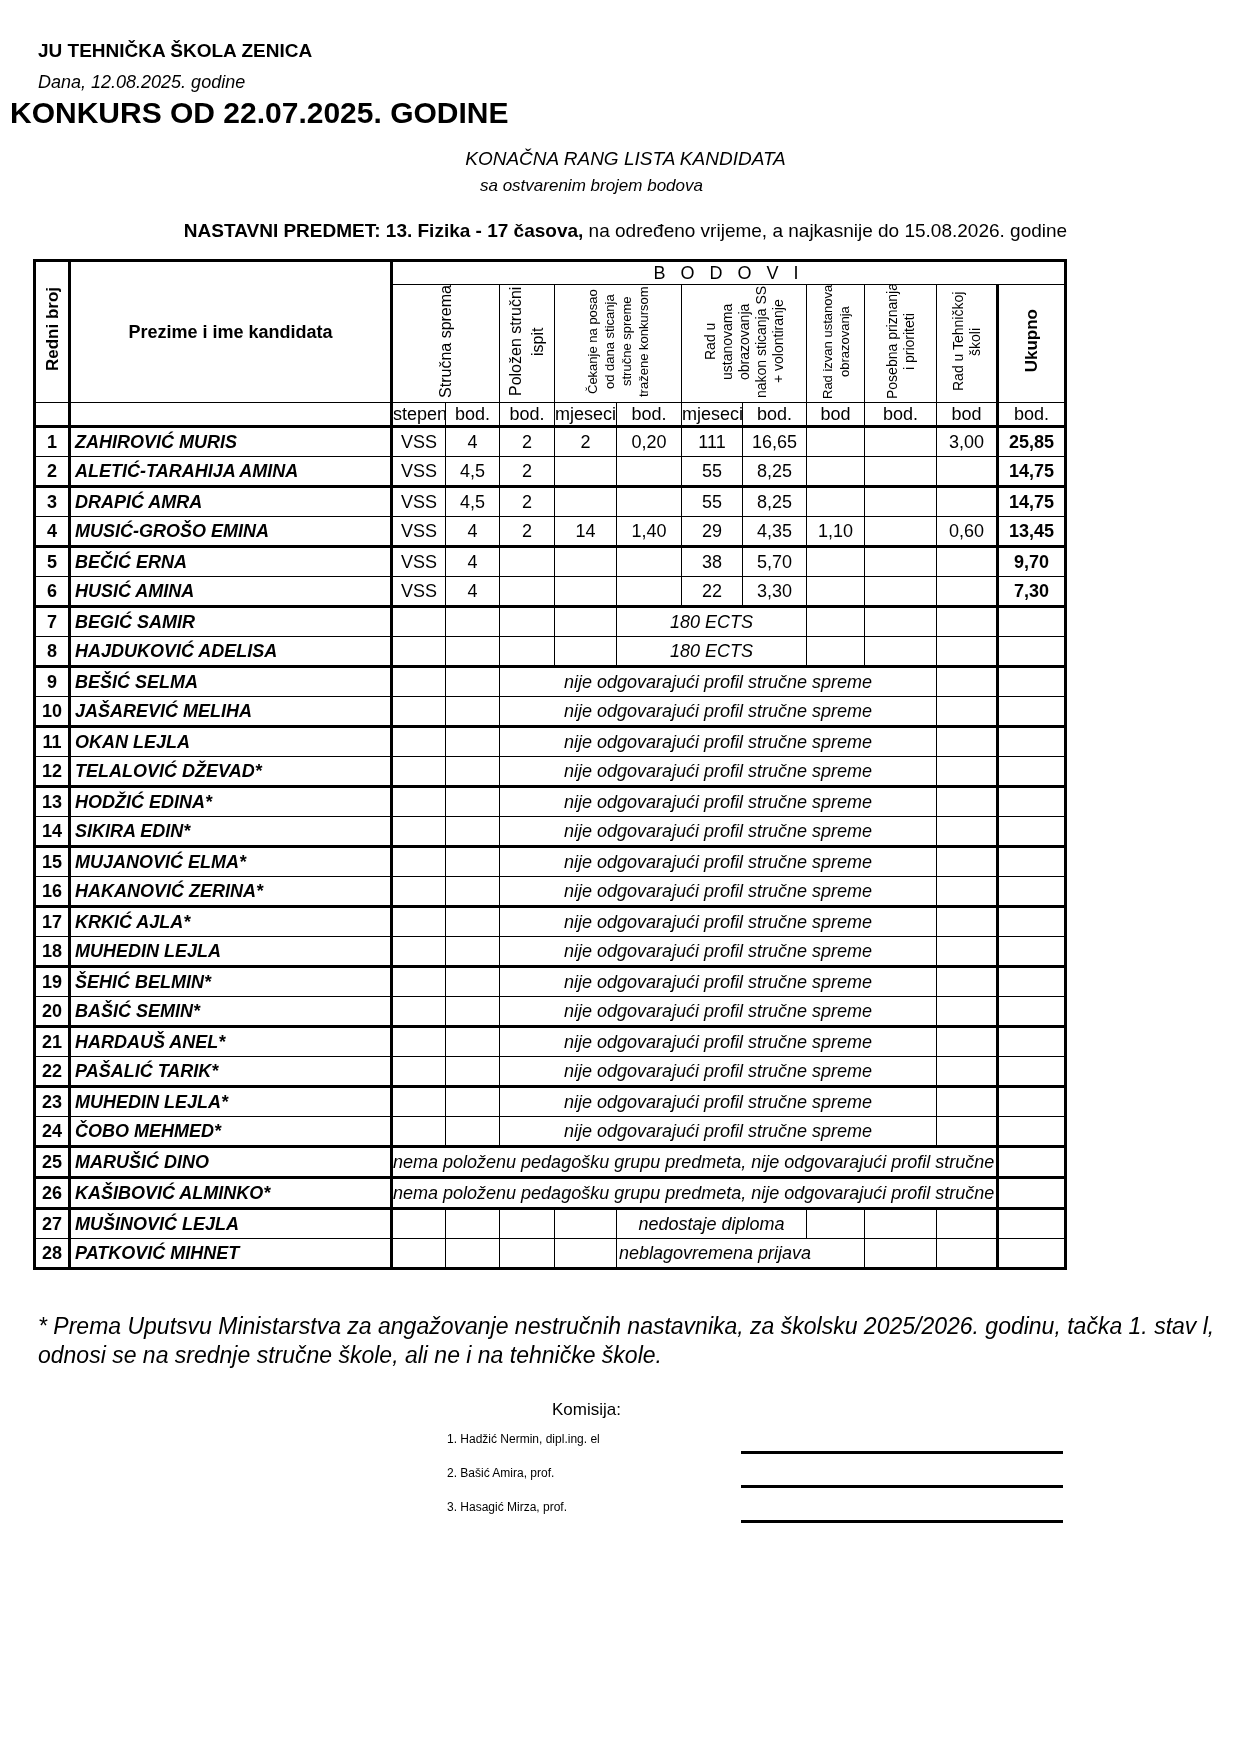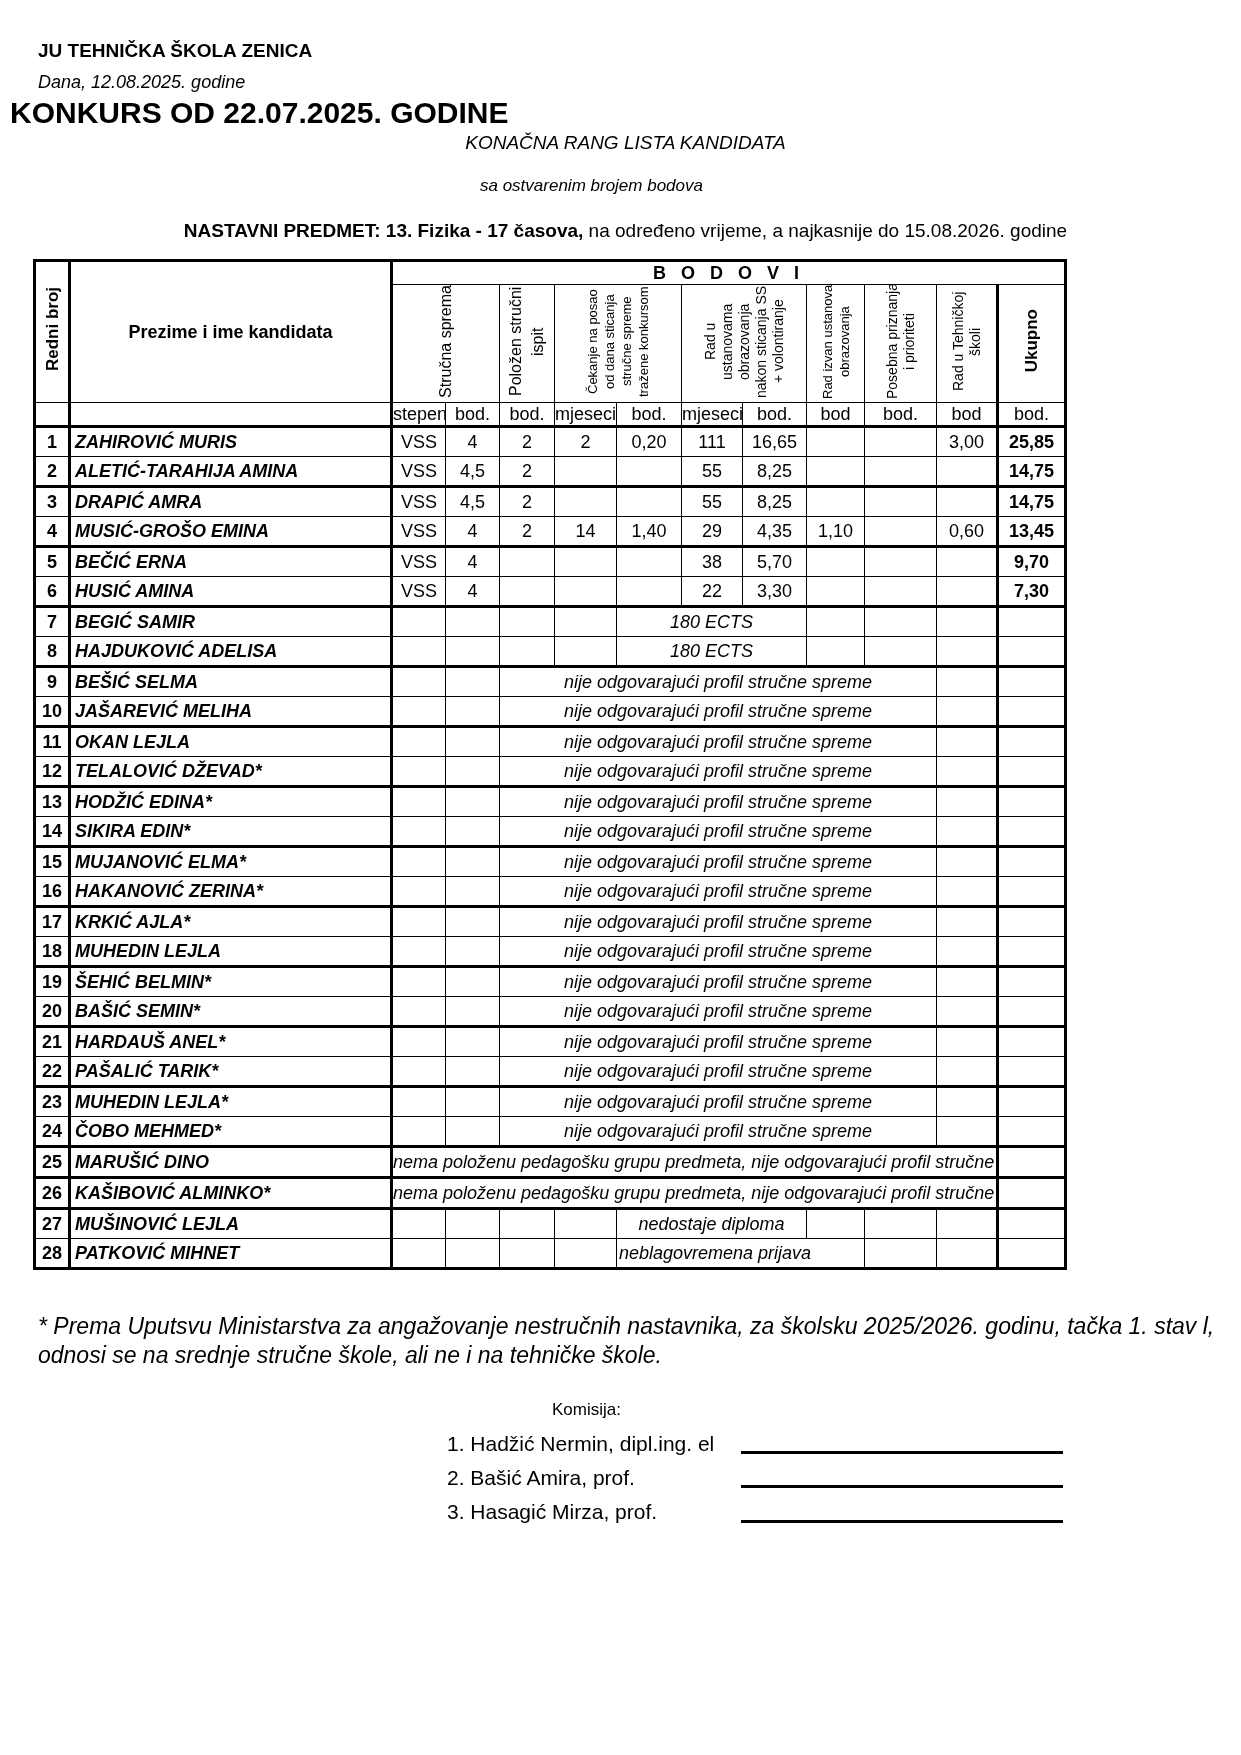--- a/index.html
+++ b/index.html
@@ -1,44 +1,44 @@
 <!DOCTYPE html>
 <html><head>
 <meta charset="utf-8">
 <style>
   html, body { margin:0; padding:0; background:#ffffff; }
   body { width:1241px; height:1755px; position:relative; font-family:"Liberation Sans", sans-serif; color:#000; }
   .school { position:absolute; left:38px; top:40px; font-weight:bold; font-size:19px; font-family:"Liberation Sans", sans-serif; }
   .date { position:absolute; left:38px; top:72px; font-style:italic; font-size:18px; }
   .title { position:absolute; left:0; width:1241px; top:96px; text-align:left; font-weight:bold; font-size:30px; padding-left:10px; box-sizing:border-box; }
-  .sub1 { position:absolute; left:0; width:1241px; top:132px; text-align:center; font-style:italic; font-size:19px; padding-left:10px; box-sizing:border-box;}
+  .sub1 { position:absolute; left:0; width:1241px; top:148px; text-align:center; font-style:italic; font-size:19px; padding-left:10px; box-sizing:border-box;}
   .sub2 { position:absolute; left:0; width:1173px; top:176px; text-align:center; font-style:italic; font-size:17px; padding-left:10px; box-sizing:border-box;}
   .subject { position:absolute; left:0; width:1241px; top:220px; text-align:center; font-size:19px; padding-left:10px; box-sizing:border-box;}
   .subject b { font-weight:bold; }
 
   table.rang { position:absolute; left:33px; top:259px; border-collapse:collapse; table-layout:fixed; width:1031px; border:3px solid #000; }
   table.rang td { border:1px solid #000; padding:0; text-align:center; vertical-align:middle; font-size:18px; height:28px; overflow:hidden; white-space:nowrap; }
   td.thickR { border-right:3px solid #000 !important; }
   tr.thickB td { border-bottom:3px solid #000; }
-  .bodovi-head { font-weight:bold; letter-spacing:5px; font-size:15px; height:22px !important;margin-top:32px; }
+  .bodovi-head { font-weight:normal; letter-spacing:5px; font-size:15px; height:22px !important;margin-top:32px; }
   .vert { writing-mode:vertical-rl; transform:rotate(180deg); display:inline-block; font-size:13px; line-height:17px; white-space:normal; text-align:center; max-height:124px; }
   .vert-big { font-size:16px; line-height:22px; }
   .vert-bold { font-weight:bold; font-size:17px; }
   .hdr-name { font-weight:bold; font-size:18px; }
   .units td { font-size:14px; height:22px !important; }
   td.num { font-weight:bold; font-size:17px; }
   td.name { text-align:left !important; font-style:italic; font-weight:bold; font-size:19px; padding-left:4px !important;margin-left:24px; }
   td.total { font-weight:bold; }
   td.note { font-style:italic; }
   td.note-small { font-style:italic; font-size:15px; }
   td.note-mid { font-style:italic; font-size:16px;margin-left:20px; }
 
   .footnote { position:absolute; left:38px; top:1312px; width:1180px; font-style:italic; font-size:23px; line-height:29px; }
   .komisija { position:absolute; left:552px; top:1400px; font-size:17px; }
-  .member { position:absolute; left:447px; font-size:21px; }
+  .member { position:absolute; left:447px; font-size:12px; }
   .sigline { position:absolute; left:741px; width:322px; height:3px; background:#000; }
 </style>
 </head>
 <body>
 
 <div class="school">JU TEHNIČKA ŠKOLA ZENICA</div>
 <div class="date">Dana, 12.08.2025. godine</div>
 <div class="title">KONKURS OD 22.07.2025. GODINE</div>
 <div class="sub1">KONAČNA RANG LISTA KANDIDATA</div>
 <div class="sub2">sa ostvarenim brojem bodova</div>

